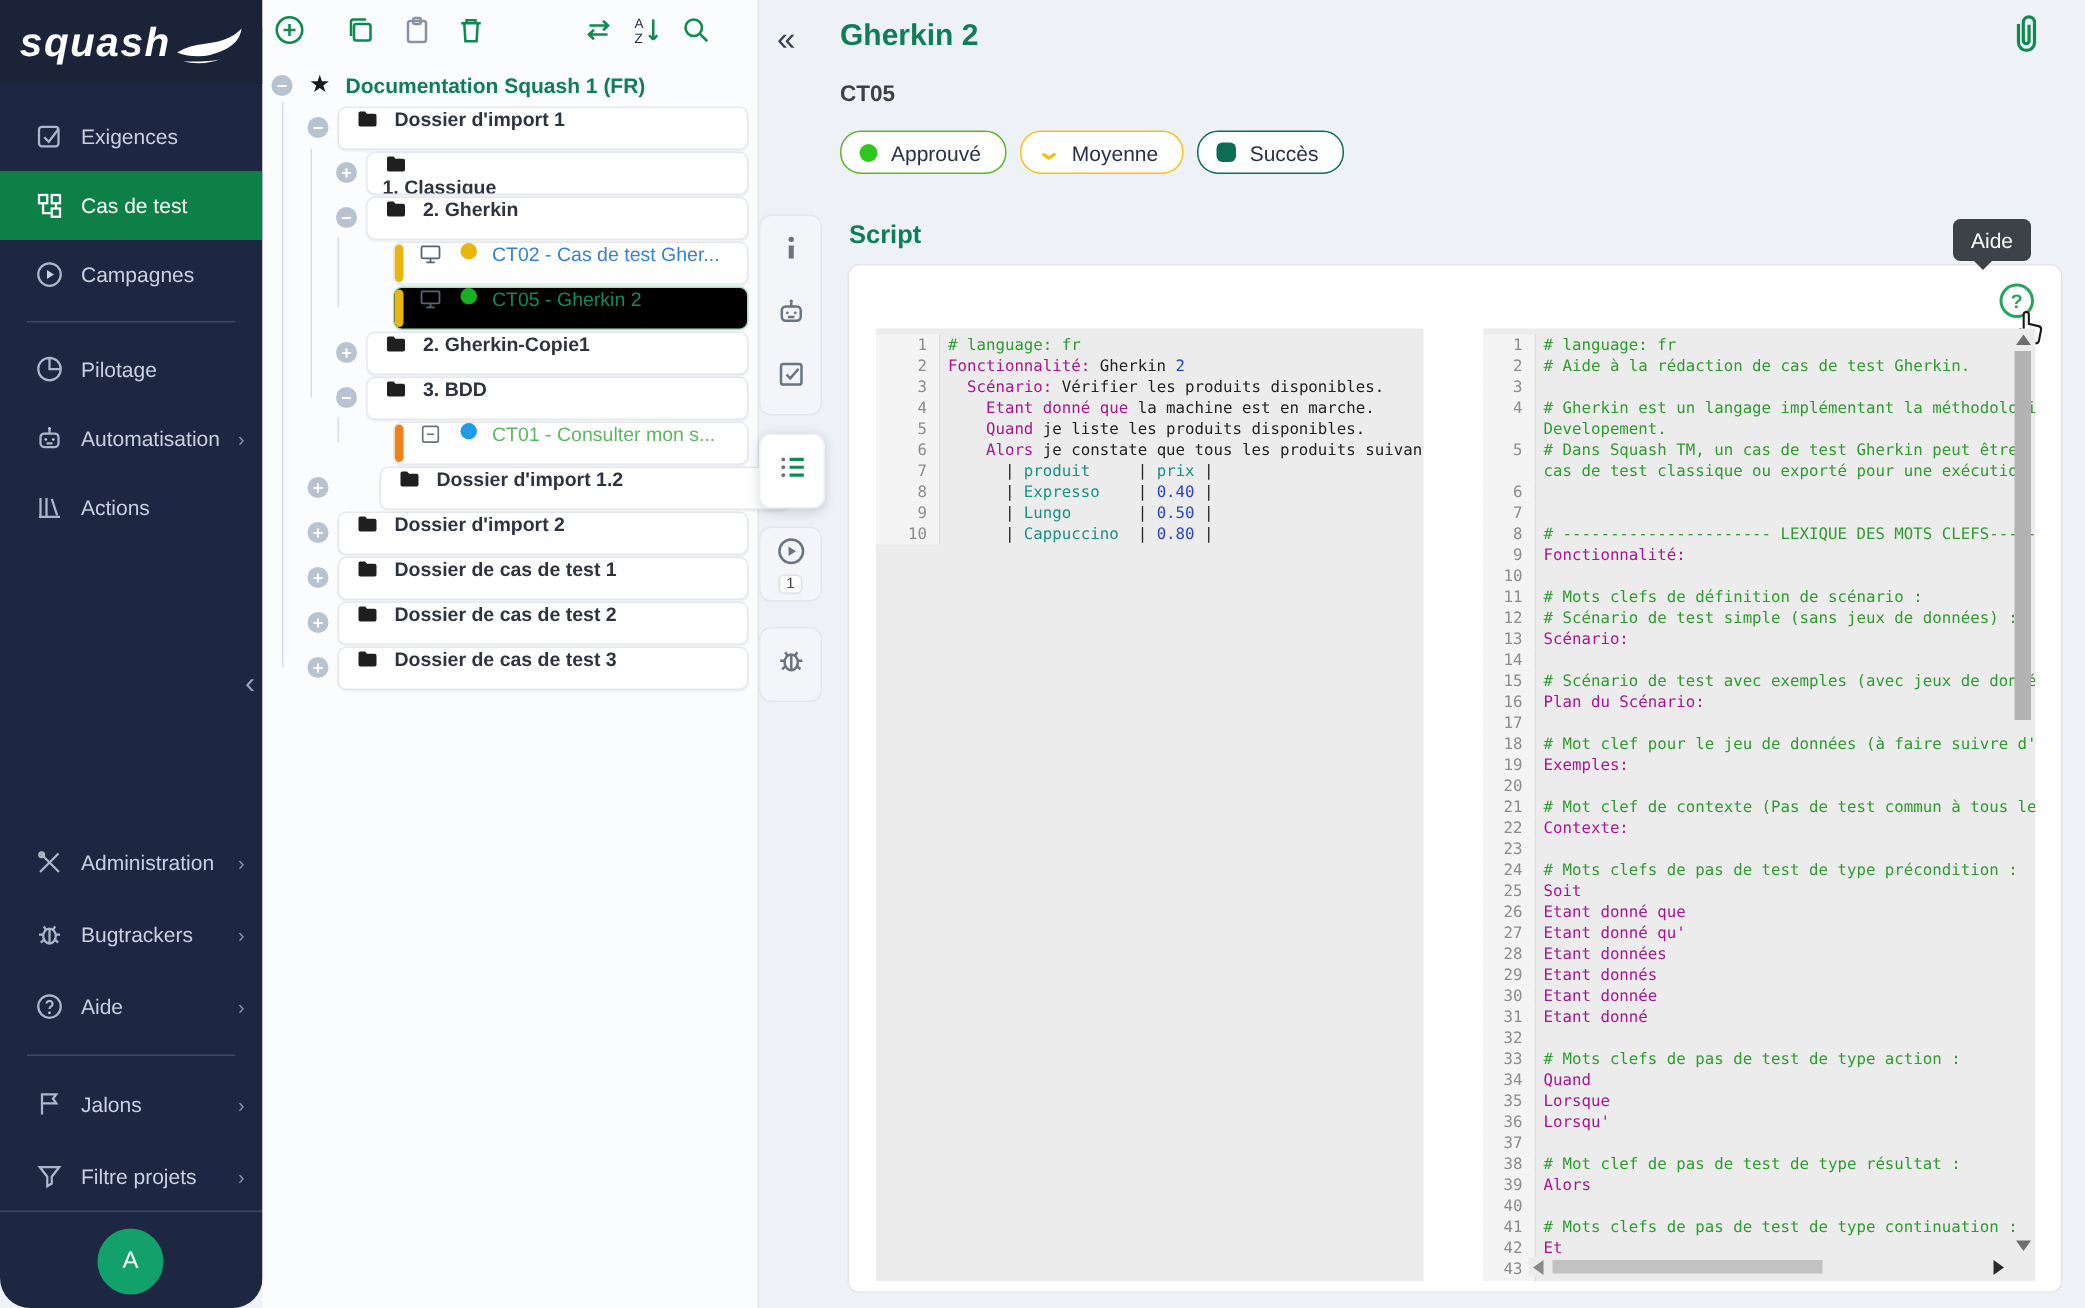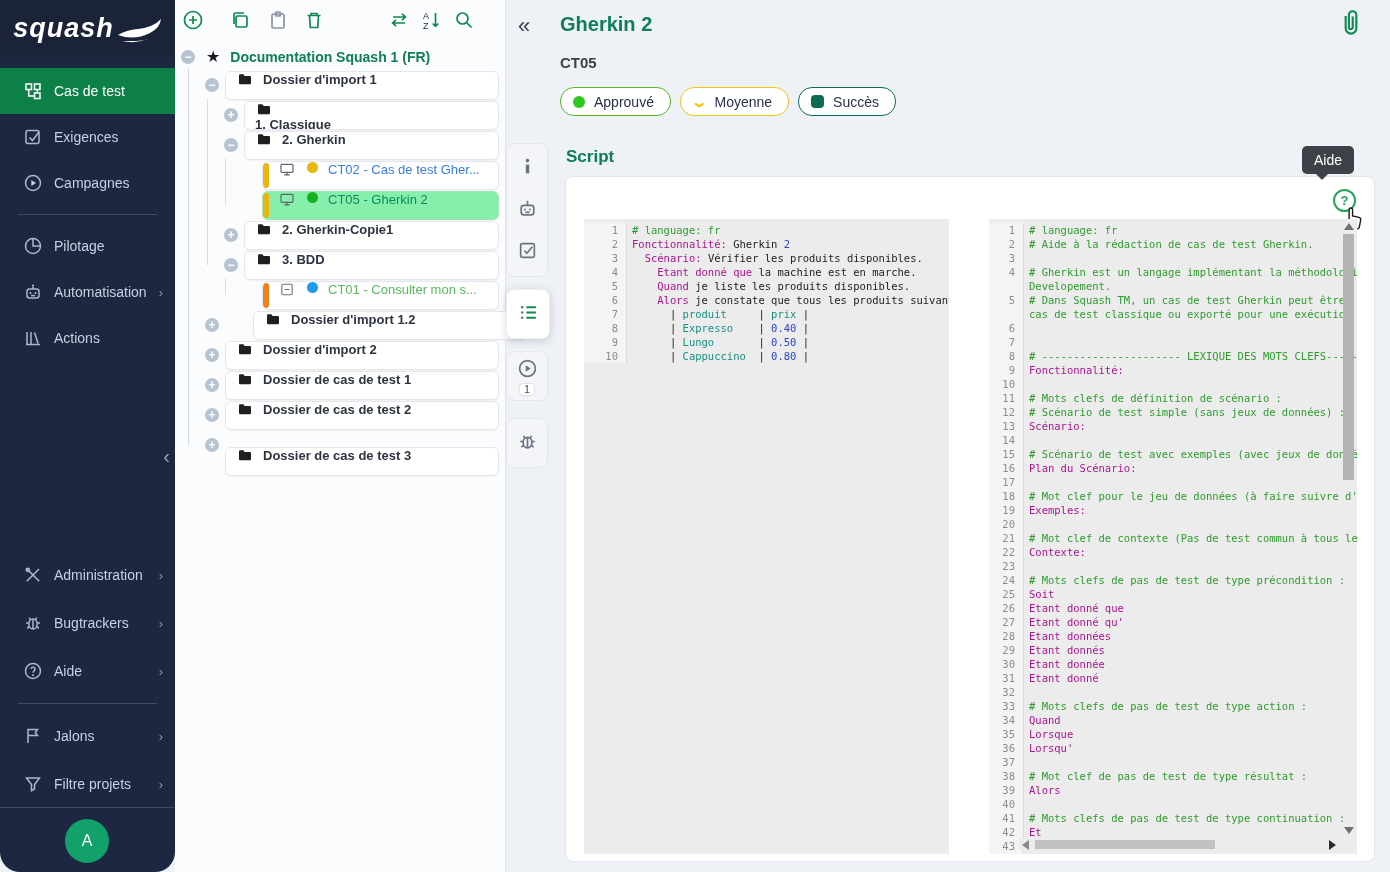--- a/index.html
+++ b/index.html
@@ -33,21 +33,21 @@
   .tt-icon.gray svg{stroke:#8a93a3;}
   .tline{position:absolute;background:#d6dce5;}
   .proj-row{position:absolute;left:0;top:45px;width:330px;height:24px;display:flex;align-items:center;cursor:pointer;}
   .proj-star{margin-left:31px;font-size:16px;color:#15181d;line-height:1;}
   .proj-label{margin-left:10px;font-size:14px;font-weight:bold;color:#0d7e57;}
   .expander{position:absolute;width:14px;height:14px;border-radius:50%;background:#b8c3d2;color:#fff;font-size:12px;
             display:flex;align-items:center;justify-content:center;line-height:1;cursor:pointer;font-weight:bold;}
   .tree-rows{position:absolute;left:0;top:0;width:330px;height:872px;}
   .trow{position:absolute;height:27px;background:#fff;border:1px solid #e4e7ec;border-radius:6px;
         box-shadow:0 1px 1px rgba(30,40,70,.05);display:flex;align-items:flex-start;cursor:pointer;overflow:hidden;}
-  .trow.selected{background:#86efac;border-color:#a5e4b2;}
+  .trow.selected{background:#000000;border-color:#a5e4b2;}
   .trow .bar{position:absolute;left:0;top:1px;bottom:1px;width:6px;border-radius:3px;}
   .t-icon{margin-left:11px;display:flex;align-items:center;}
   .trow.cased .t-icon{margin-left:16px;}
   .t-icon svg{width:16px;height:15px;}
   .t-dot{width:11px;height:11px;border-radius:50%;margin-left:12px;flex:0 0 11px;}
   .t-label{margin-left:10px;font-size:13px;font-weight:bold;color:#2d3440;white-space:nowrap;}
   .trow.cased .t-label{font-weight:normal;}
   
   .strip-card{position:absolute;left:506px;width:40px;border:1px solid #e3e7ee;border-radius:8px;background:#f3f5f9;
               display:flex;flex-direction:column;align-items:center;}
@@ -111,40 +111,40 @@
 
   <div class="sidebar">
     <div class="logo">
       <span class="logo-text">squash</span>
       <svg width="46" height="34" viewBox="0 0 46 34" style="margin-left:2px">
         <path d="M2 24 Q18 30 34 22 Q44 17 45 8 Q38 16 22 18 Q10 19 2 24Z" fill="#fff"></path>
         <path d="M6 30 Q20 33 32 28 Q28 30 14 30Z" fill="#fff"></path>
       </svg>
     </div>
     <div class="sb-nav top">
+        <div class="sb-item">
+    <span class="sb-icon">
+            <svg viewBox="0 0 20 20">
+              <rect x="3" y="3.5" width="13" height="13" rx="2"></rect>
+              <path d="M6.5 10.5 l3 3 L16 5"></path>
+            </svg>
+          </span>
+    <span class="sb-label">Exigences</span>
+
+  </div>
         <div class="sb-item selected">
     <span class="sb-icon">
             <svg viewBox="0 0 20 20">
               <rect x="3" y="3" width="5.5" height="5.5"></rect>
               <rect x="11.5" y="3" width="5.5" height="5.5"></rect>
               <rect x="11.5" y="12" width="5.5" height="5.5"></rect>
               <path d="M5.7 8.5 V15 h5.8 M14.3 8.5 V12"></path>
             </svg>
           </span>
     <span class="sb-label">Cas de test</span>
-
-  </div>
-        <div class="sb-item">
-    <span class="sb-icon">
-            <svg viewBox="0 0 20 20">
-              <rect x="3" y="3.5" width="13" height="13" rx="2"></rect>
-              <path d="M6.5 10.5 l3 3 L16 5"></path>
-            </svg>
-          </span>
-    <span class="sb-label">Exigences</span>
 
   </div>
         <div class="sb-item">
     <span class="sb-icon">
             <svg viewBox="0 0 20 20">
               <circle cx="10" cy="10" r="7.5"></circle>
               <path d="M8.3 7 L13 10 L8.3 13 Z" fill="currentColor" stroke="none"></path>
             </svg>
           </span>
     <span class="sb-label">Campagnes</span>
@@ -411,21 +411,21 @@
 
     <span class="t-icon">
             <svg viewBox="0 0 20 18" fill="#1f1f1f">
               <path d="M2.5 4 a1.5 1.5 0 0 1 1.5-1.5 h4 l1.6 2 H16 a1.5 1.5 0 0 1 1.5 1.5 v7.5 a1.5 1.5 0 0 1-1.5 1.5 H4 a1.5 1.5 0 0 1-1.5-1.5 Z"></path>
             </svg>
           </span>
 
     <span class="t-label">Dossier de cas de test 2</span>
   </div>
         <div class="expander" style="left: 30px; top: 438px;">+</div>
-        <div class="trow" style="left: 50px; top: 431px; width: 272px; margin-top: 16px;">
+        <div class="trow" style="left: 50px; top: 431px; width: 272px;">
 
     <span class="t-icon">
             <svg viewBox="0 0 20 18" fill="#1f1f1f">
               <path d="M2.5 4 a1.5 1.5 0 0 1 1.5-1.5 h4 l1.6 2 H16 a1.5 1.5 0 0 1 1.5 1.5 v7.5 a1.5 1.5 0 0 1-1.5 1.5 H4 a1.5 1.5 0 0 1-1.5-1.5 Z"></path>
             </svg>
           </span>
 
     <span class="t-label">Dossier de cas de test 3</span>
   </div>
       </div>

